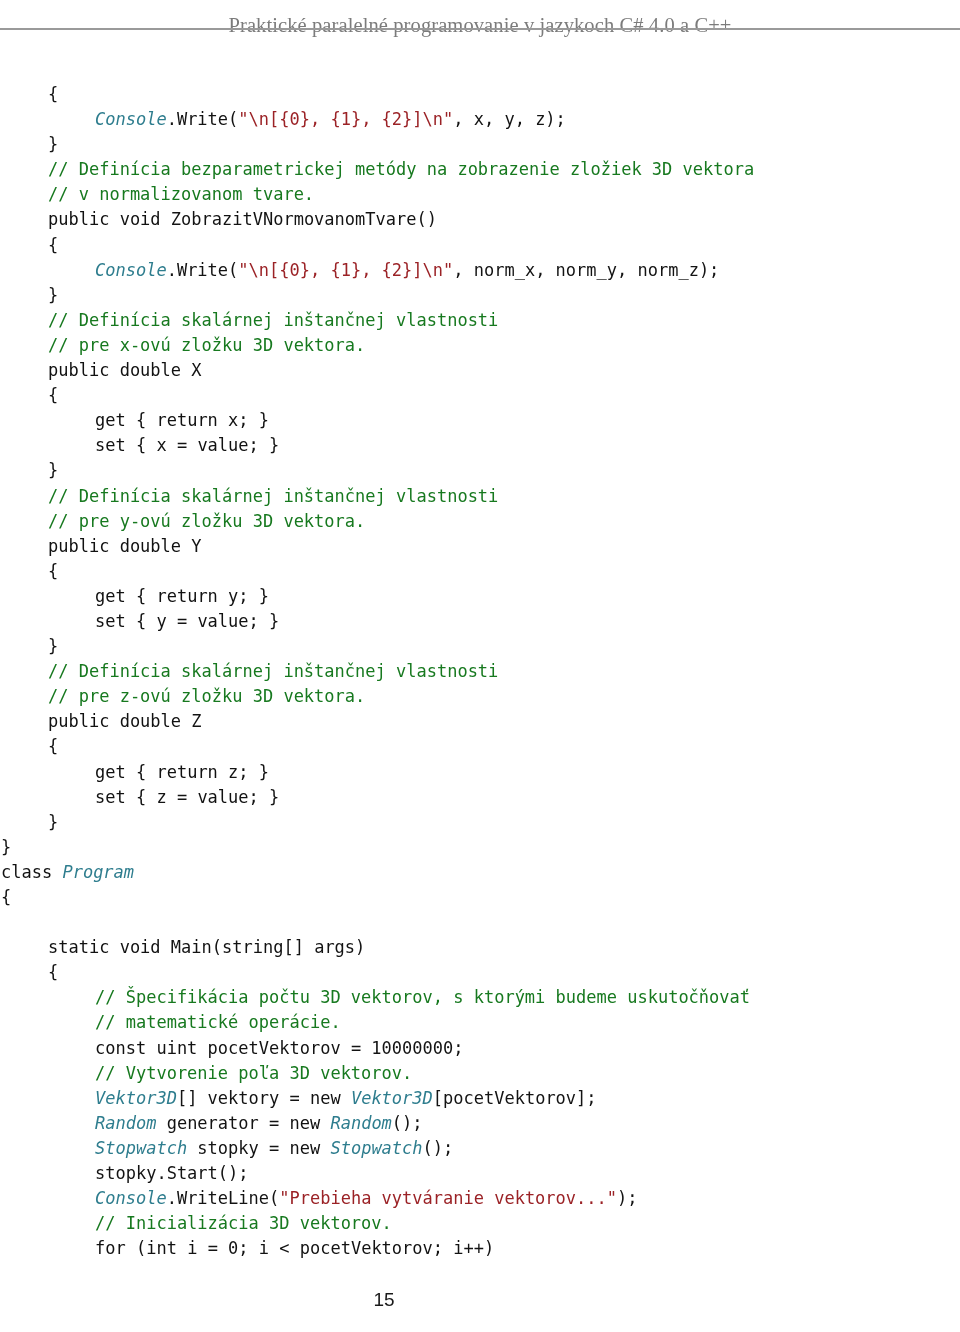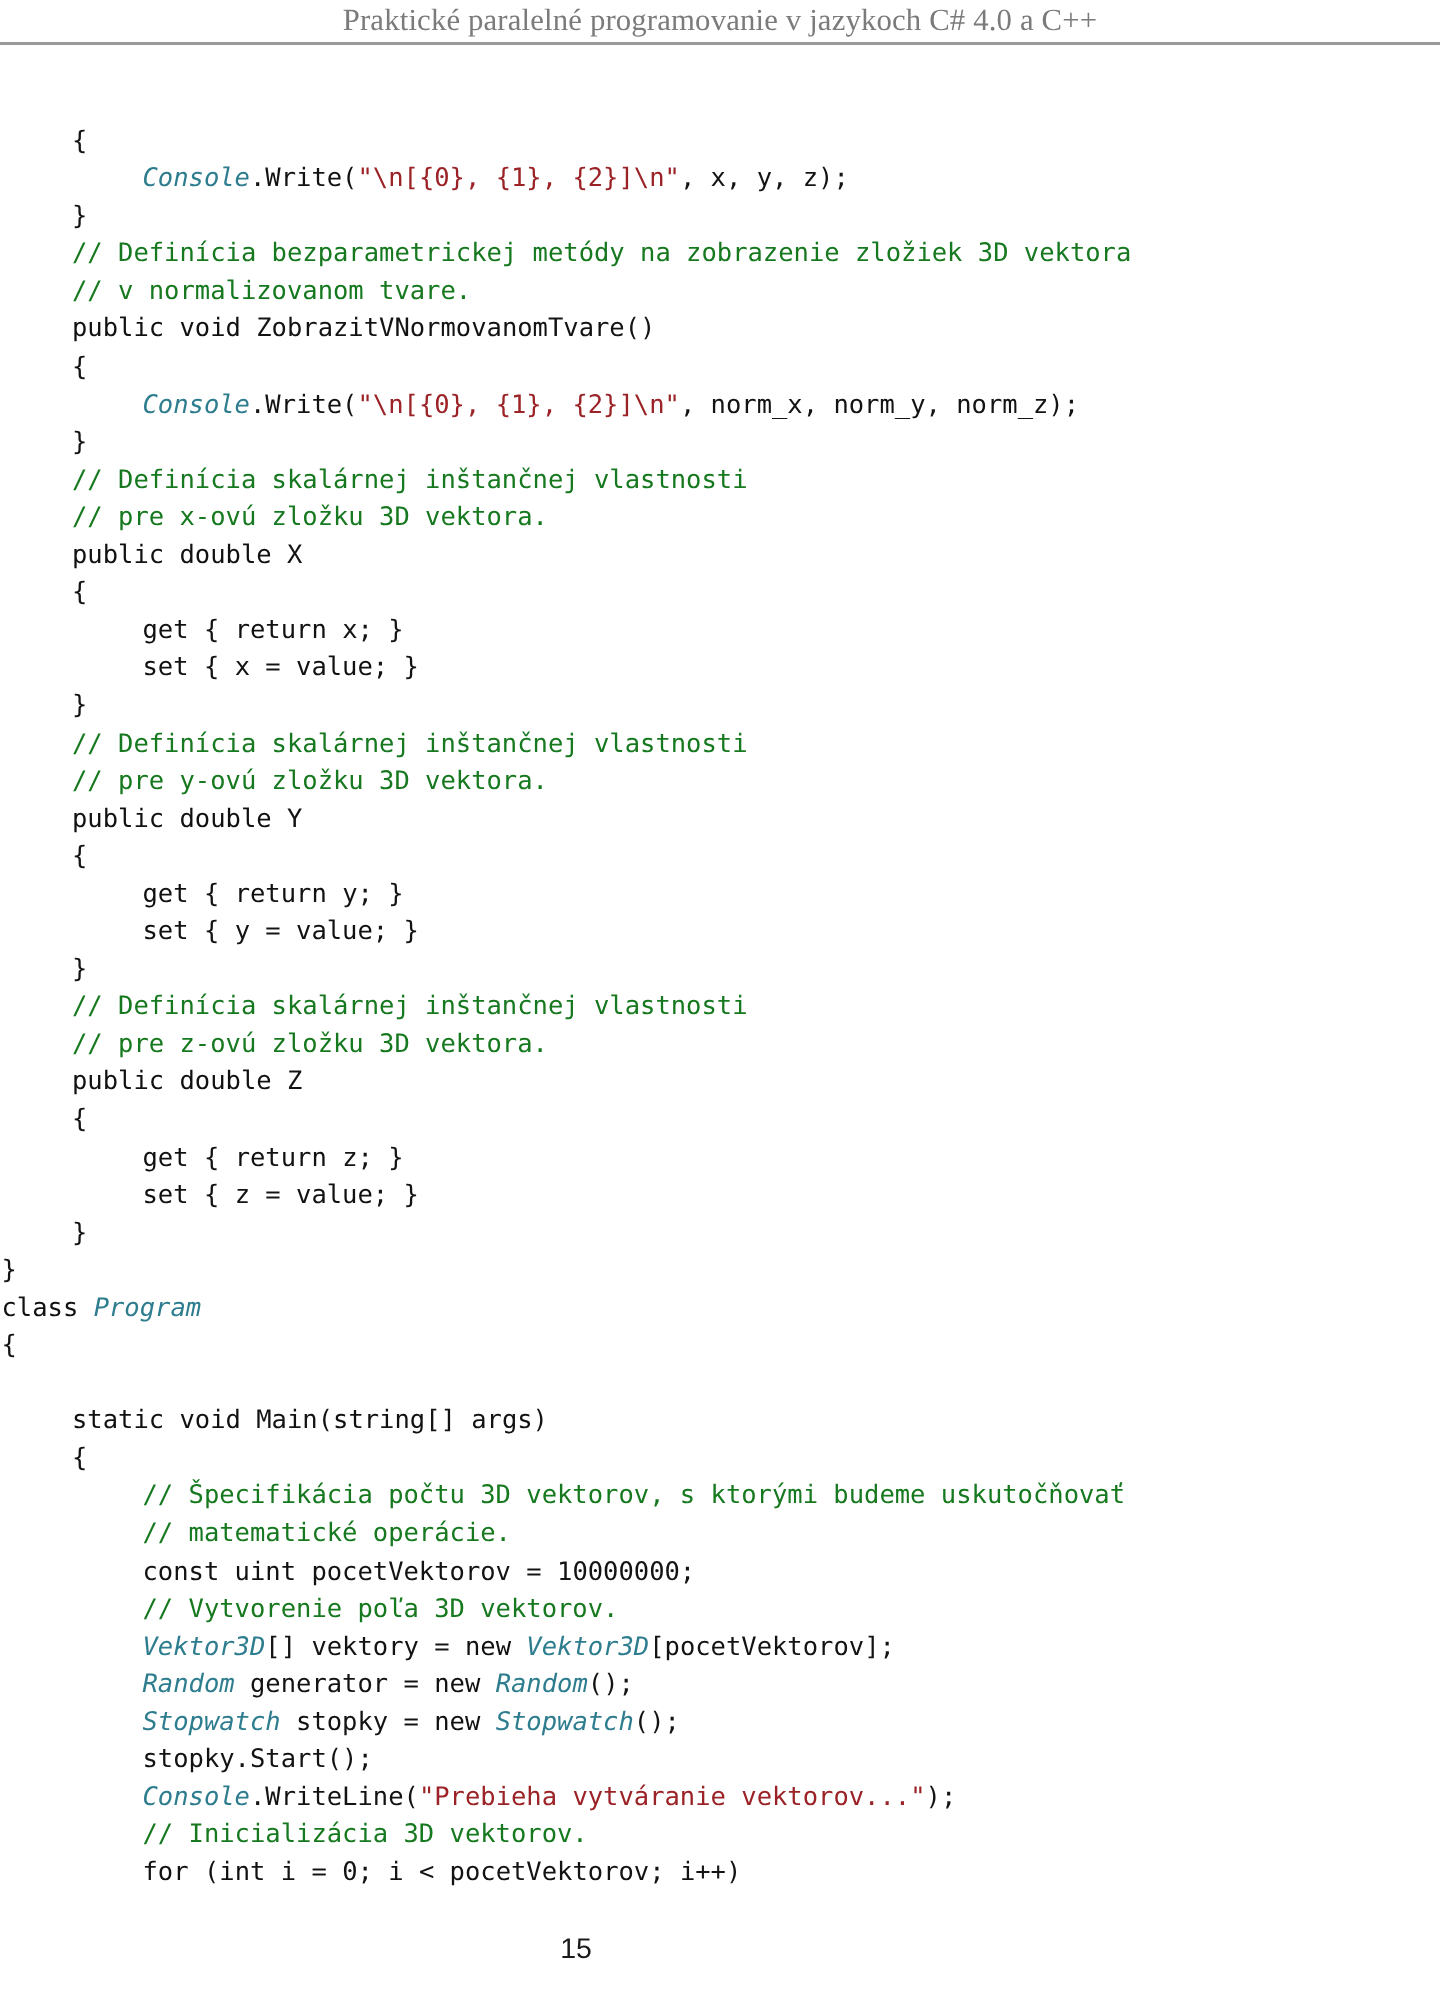--- a/index.html
+++ b/index.html
@@ -20,21 +20,21 @@
   .page-header {
     position: absolute;
     top: 0;
     left: 0;
     width: 960px;
     height: 31px;
     box-sizing: border-box;
   }
   .header-title {
     position: absolute;
-    top: 2px;
+    top: 13px;
     left: 0;
     width: 960px;
     text-align: center;
     font-family: "Liberation Serif", "DejaVu Serif", serif;
     font-size: 20.5px;
     line-height: 24px;
     color: #7b7b7b;
     letter-spacing: 0.1px;
     white-space: nowrap;
   }

